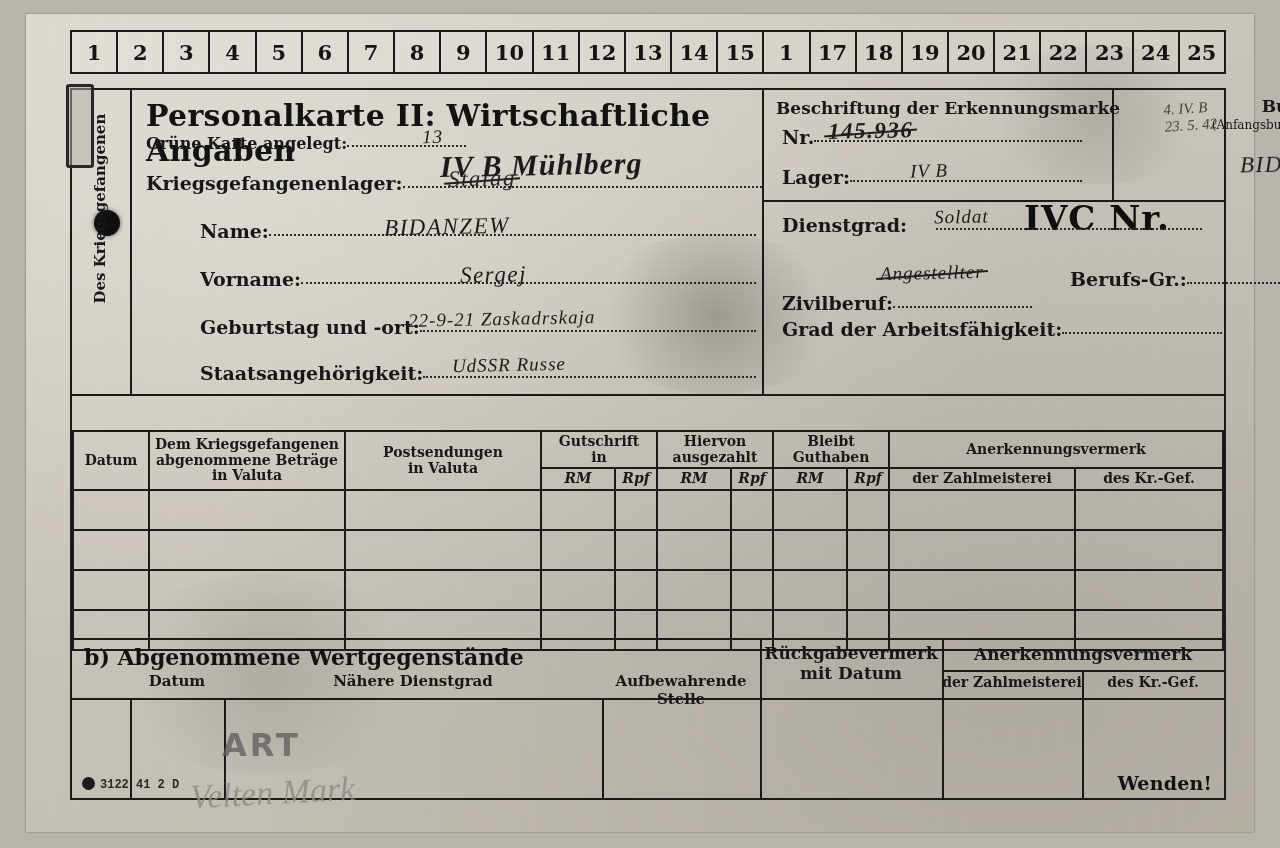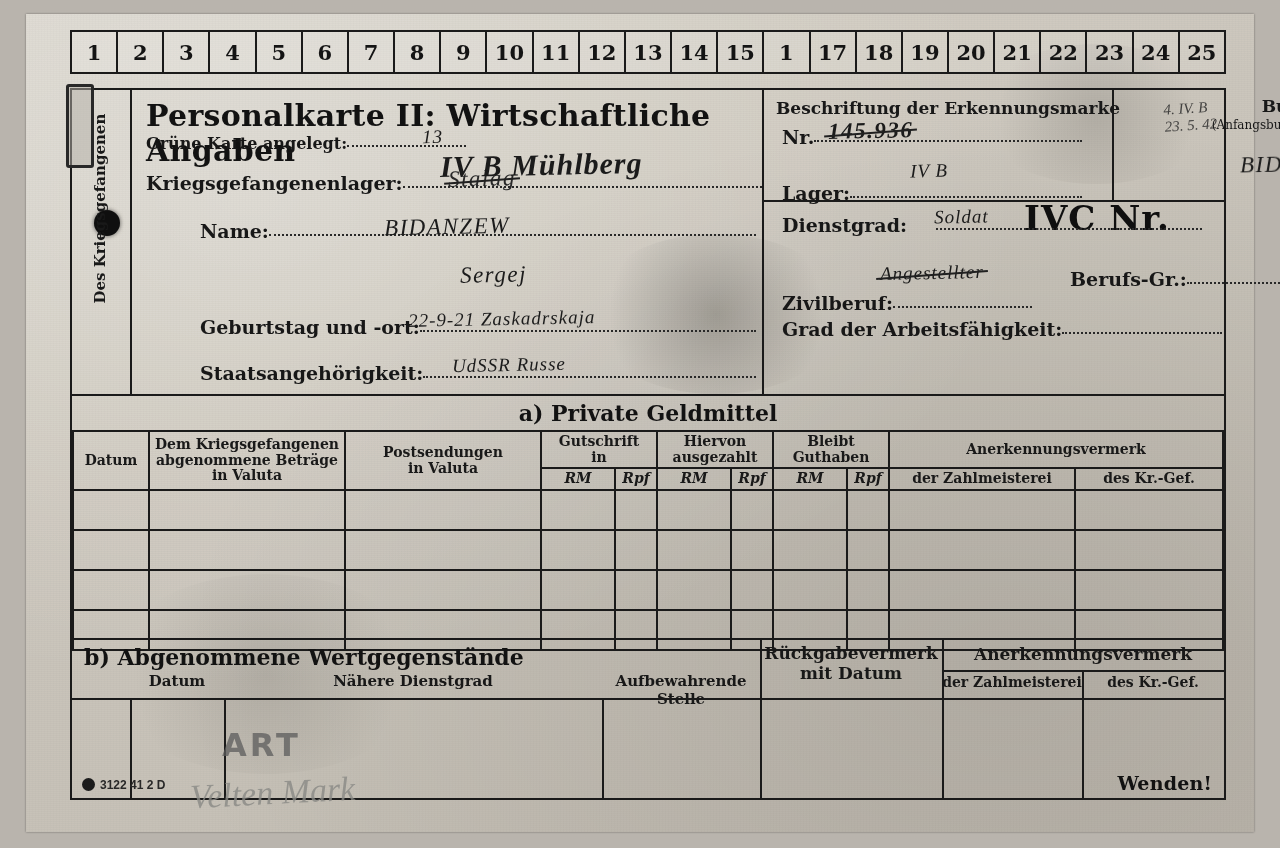--- a/index.html
+++ b/index.html
@@ -161,21 +161,21 @@
     font-family:"DejaVu Sans", sans-serif;font-weight:700;font-size:32px;
     letter-spacing:3px;color:#5d5d5d;opacity:.75;
   }
   #pencil{
     position:absolute;left:118px;top:76px;
     font-family:"Liberation Serif", serif;font-style:italic;font-size:34px;
     color:#8a8a86;opacity:.8;transform:rotate(-3deg);
   }
   #footleft{
     position:absolute;left:10px;bottom:6px;
-    font-family:Liberation Sans, sans-serif;font-size:12px;font-weight:700;color:#2a2a2a;
+    font-family:Liberation Mono, monospace;font-size:12px;font-weight:700;color:#2a2a2a;
   }
   #footleft .dot{
     display:inline-block;width:13px;height:13px;border-radius:50%;
     background:#1d1d1d;margin-right:5px;vertical-align:-2px;
   }
   #footright{
     position:absolute;right:12px;bottom:4px;
     font-family:"DejaVu Serif", serif;font-weight:700;font-size:19px;color:#141414;
   }
   .smudge{
@@ -246,20 +246,24 @@
       </div>
       <div class="hand mid strike" style="position:absolute;left:318px;top:76px;color:#2b2b2b;">Stalag</div>
       <div class="hand big" style="position:absolute;left:310px;top:58px;">IV B Mühlberg</div>
 
       <div class="row" style="left:70px;top:130px;width:556px;">
         <span class="lbl">Name:</span>
         <span class="dotline"></span>
       </div>
       <div class="hand mid" style="position:absolute;left:254px;top:124px;">BIDANZEW</div>
 
+      <div class="row" style="left:70px;top:178px;width:556px;">
+        <span class="lbl">Vorname:</span>
+        <span class="dotline"></span>
+      </div>
       <div class="hand mid" style="position:absolute;left:330px;top:172px;">Sergej</div>
 
       <div class="row" style="left:70px;top:226px;width:556px;">
         <span class="lbl">Geburtstag und -ort:</span>
         <span class="dotline"></span>
       </div>
       <div class="hand sm" style="position:absolute;left:278px;top:218px;">22-9-21  Zaskadrskaja</div>
 
       <div class="row" style="left:70px;top:272px;width:556px;">
         <span class="lbl">Staatsangehörigkeit:</span>
@@ -276,21 +280,21 @@
       <div id="corner-date">4. IV. B<br>23. 5. 42</div>
 
       <div class="cap" style="position:absolute;left:14px;top:8px;">Beschriftung der Erkennungsmarke</div>
 
       <div class="row" style="left:20px;top:36px;width:300px;">
         <span class="lbl">Nr.</span>
         <span class="dotline"></span>
       </div>
       <div class="hand mid strike" style="position:absolute;left:66px;top:28px;font-weight:700;">145.936</div>
 
-      <div class="row" style="left:20px;top:92px;width:300px;">
+      <div class="row" style="left:20px;top:76px;width:300px;">
         <span class="lbl">Lager:</span>
         <span class="dotline"></span>
       </div>
       <div class="hand sm" style="position:absolute;left:148px;top:70px;">IV B</div>
 
       <div class="cap" style="position:absolute;left:360px;top:6px;width:380px;text-align:center;">Buchstabe</div>
       <div class="cap tiny" style="position:absolute;left:360px;top:28px;width:380px;text-align:center;">(Anfangsbuchstabe des Namens)</div>
       <div class="hand mid" style="position:absolute;left:478px;top:62px;">BID</div>
 
       <div id="ivc">IVC Nr.</div>
@@ -312,23 +316,20 @@
       </div>
 
       <div class="row" style="left:308px;top:178px;width:210px;">
         <span class="lbl">Berufs-Gr.:</span>
         <span class="dotline"></span>
       </div>
     </div>
 
     <div class="hline" style="top:304px;"></div>
 
-    <div style="position:absolute;left:0;top:304px;width:100%;height:36px;">
-      <div id="secA-title">a) Private Geldmittel</div>
-    </div>
 
     <div style="position:absolute;left:0;top:340px;width:100%;height:208px;">
       <table class="grid">
         <thead>
           <tr>
             <th rowspan="2" style="width:70px;" class="hdrcell">Datum</th>
             <th rowspan="2" style="width:190px;" class="hdrcell">Dem Kriegsgefangenen<br>abgenommene Beträge<br>in Valuta</th>
             <th rowspan="2" style="width:190px;" class="hdrcell">Postsendungen<br>in Valuta</th>
             <th colspan="2" style="width:104px;" class="hdrcell">Gutschrift<br>in</th>
             <th colspan="2" style="width:104px;" class="hdrcell">Hiervon<br>ausgezahlt</th>

